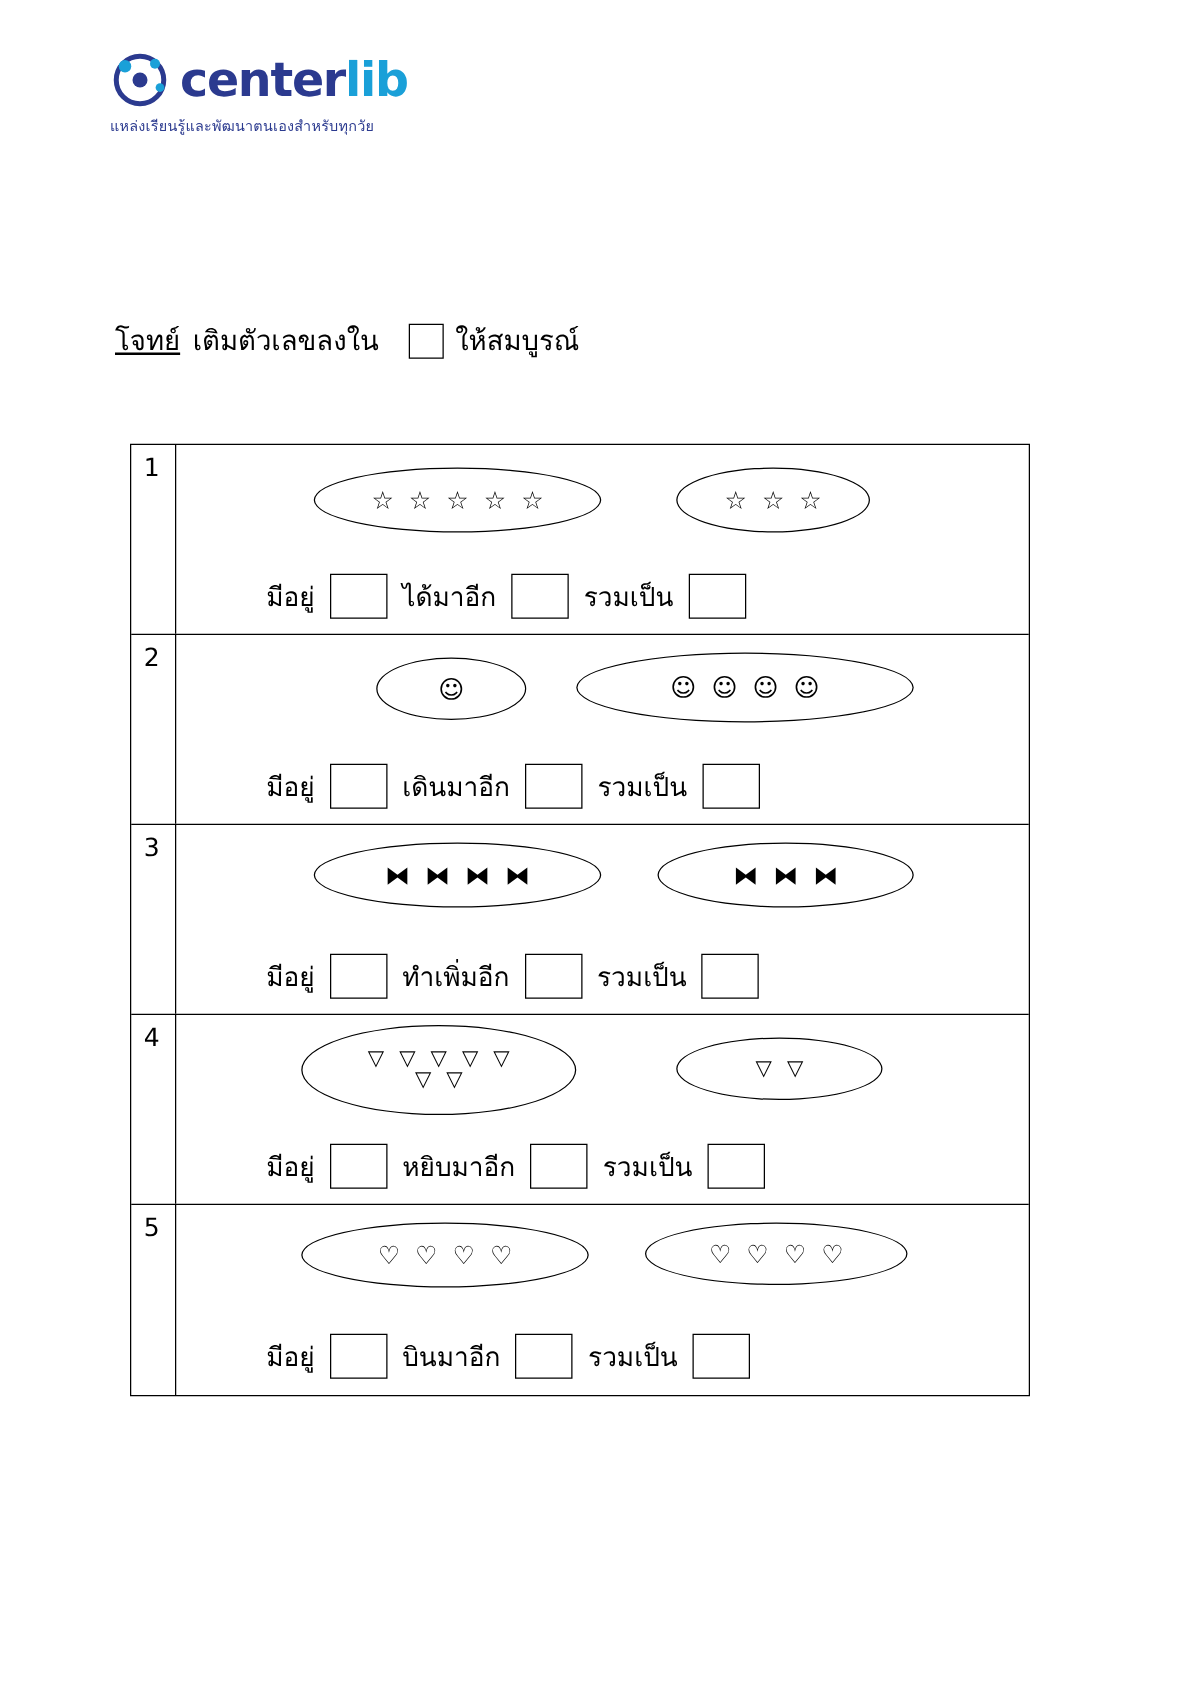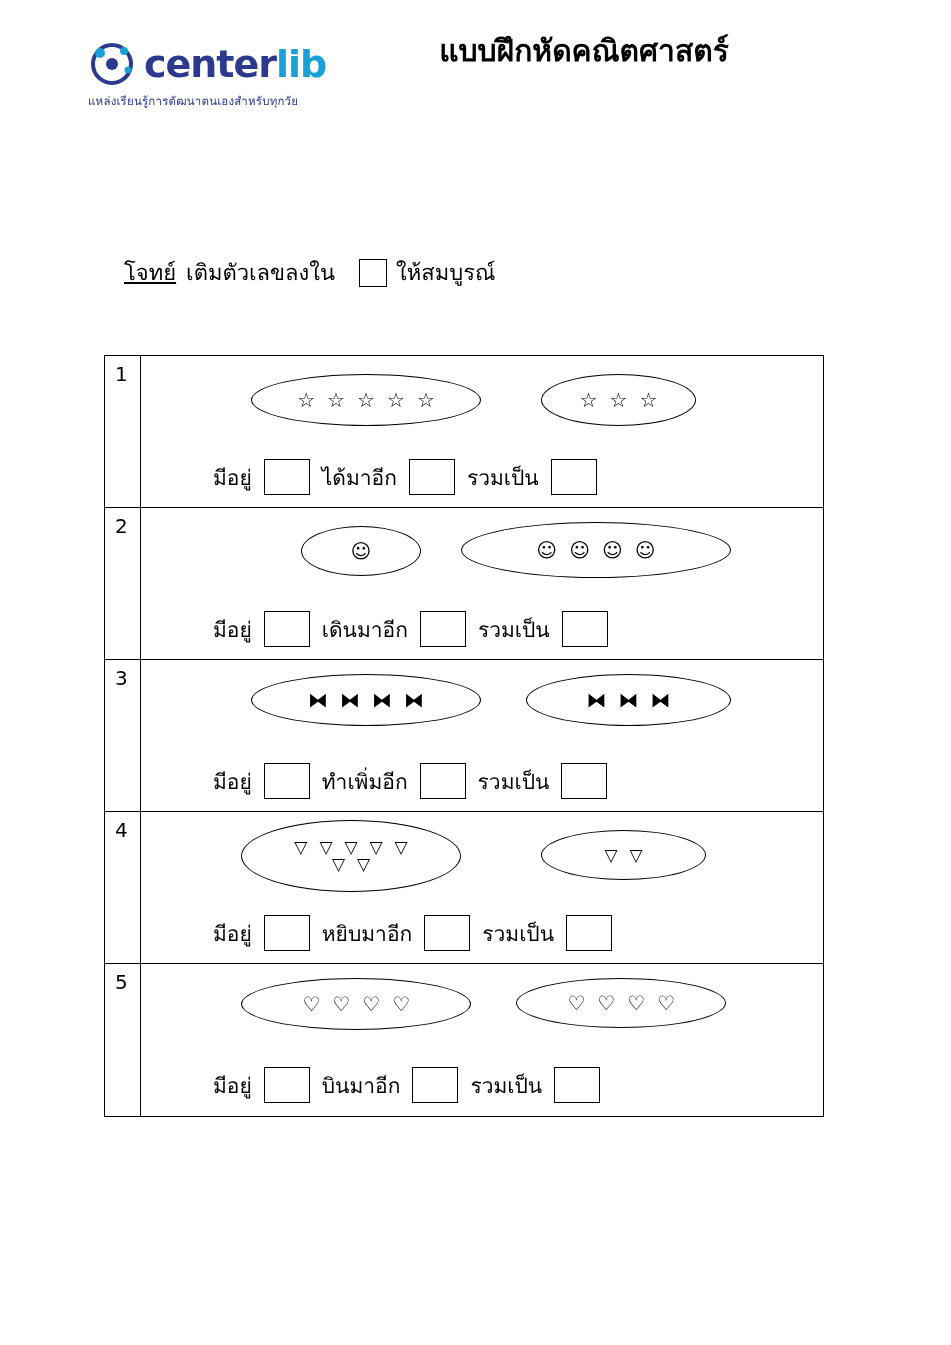--- a/index.html
+++ b/index.html
@@ -84,21 +84,20 @@
     left: 92px;
     font-size: 22px;
     display: flex;
     align-items: center;
     gap: 0px;
     white-space: nowrap;
   }
   .instruction .lbl-underline {
     text-decoration: underline;
     margin-right: 10px;
-    margin-left: 32px;
   }
   .instruction .word { margin-right: 22px; }
   .inline-box {
     display: inline-block;
     width: 26px;
     height: 26px;
     border: 1.6px solid #000;
     margin: 0 9px 0 2px;
     vertical-align: middle;
   }
@@ -199,25 +198,24 @@
           <circle cx="24" cy="24" r="6" fill="#2b3a8f"></circle>
           <circle cx="12" cy="13" r="5" fill="#1aa0d8"></circle>
           <circle cx="36" cy="11" r="4" fill="#1aa0d8"></circle>
           <circle cx="40" cy="30" r="3.5" fill="#1aa0d8"></circle>
         </svg>
       </span>
       <span class="logo-word">
         <span class="c1">center</span><span class="c2">lib</span>
       </span>
     </div>
-    <div class="logo-tagline">แหล่งเรียนรู้การตัฒนาตนเองสำหรับทุกวัย</div>
+    <div class="logo-tagline">แหล่งเรียนรู้และพัฒนาตนเองสำหรับทุกวัย</div>
   </div>
 
   <div class="title-block">
-    <div class="doc-title">แบบฝึกหัดคณิตศาสตร์</div>
   </div>
 </div>
 
 <div class="instruction">
   <span class="lbl-underline">โจทย์</span>
   <span class="word">เติมตัวเลขลงใน</span>
   <span class="inline-box"></span>
   <span>ให้สมบูรณ์</span>
 </div>
 

